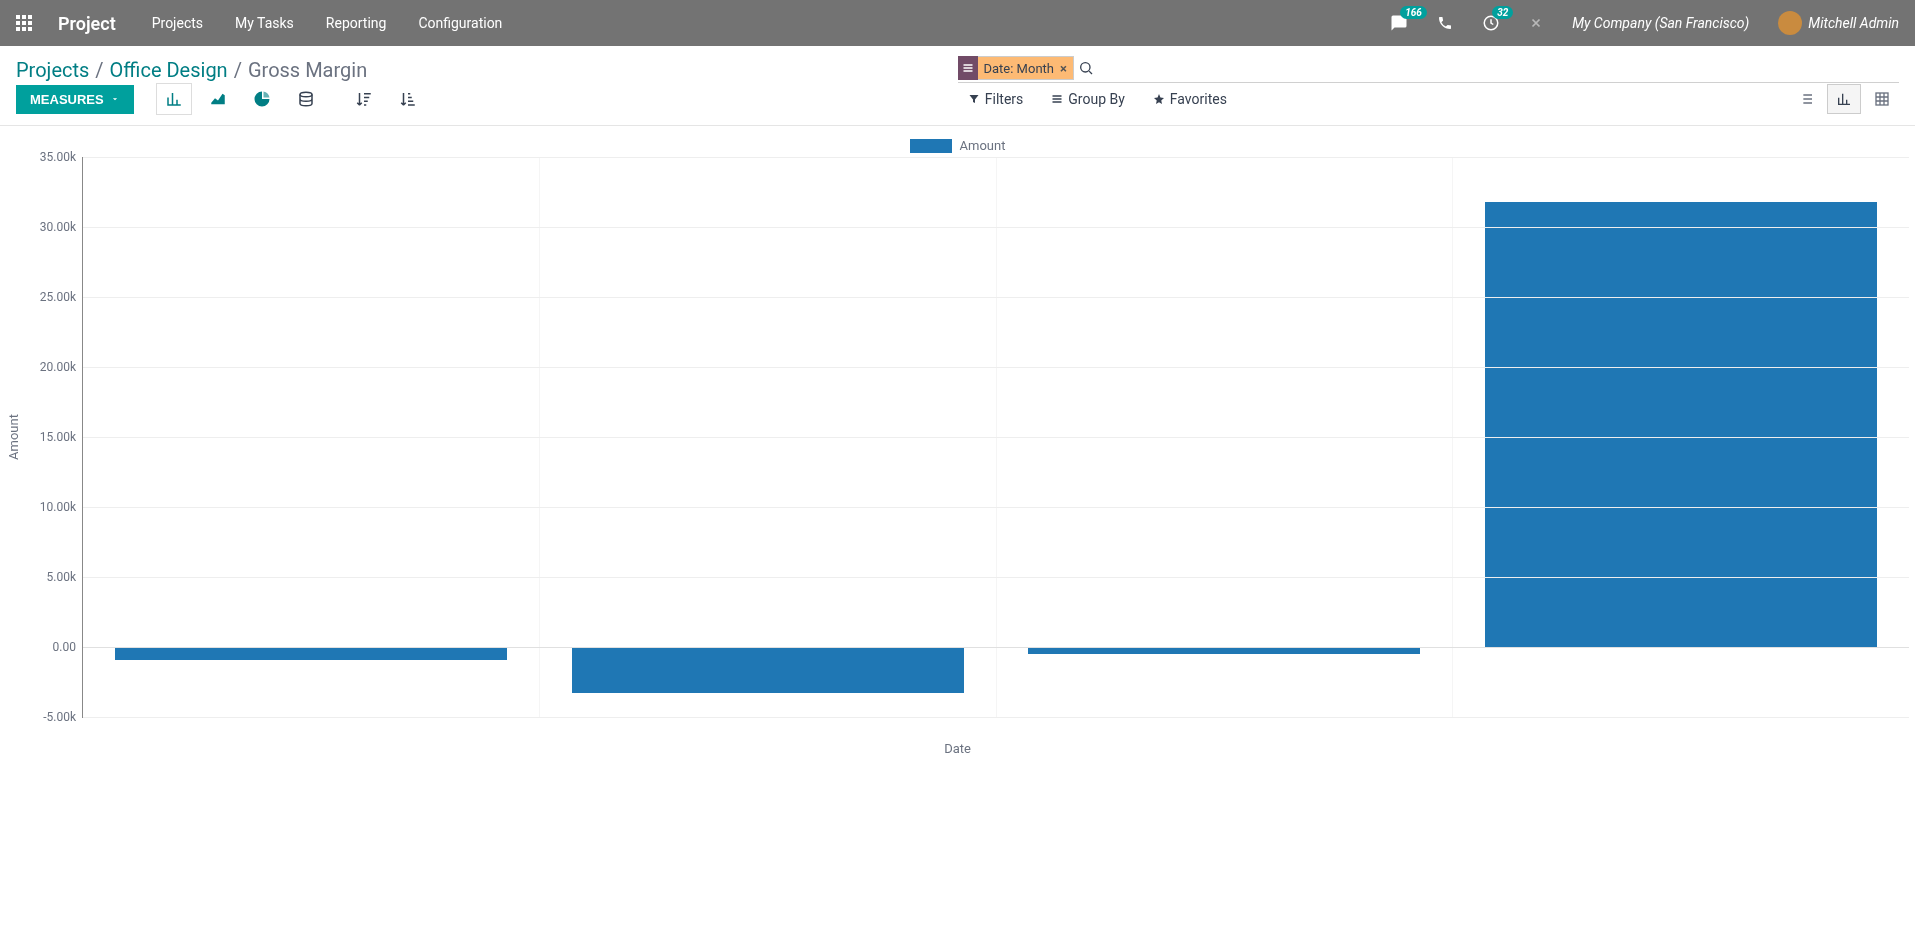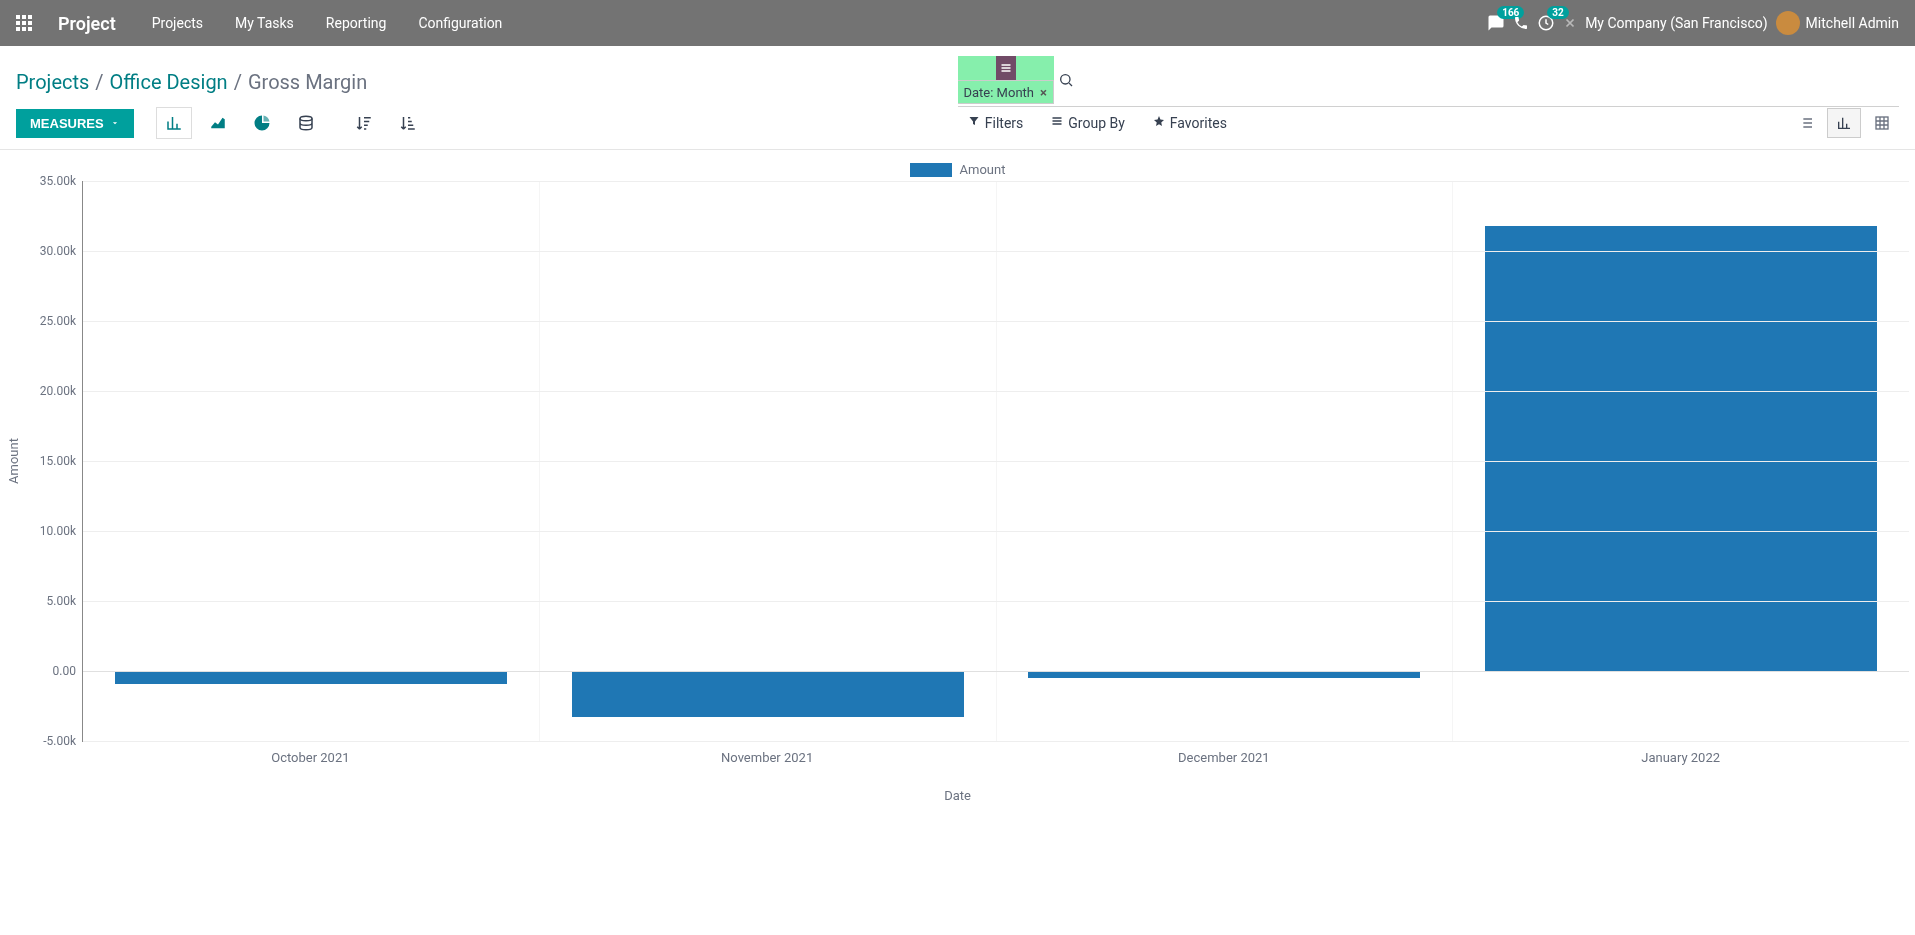--- a/index.html
+++ b/index.html
@@ -3,49 +3,49 @@
 <meta charset="utf-8">
 <style>
 * { box-sizing: border-box; margin: 0; padding: 0; }
 body { font-family: -apple-system, BlinkMacSystemFont, "Segoe UI", Roboto, Helvetica, Arial, sans-serif; font-size: 13px; color: #374151; background: #fff; }
 .topbar { background: #737373; color: #fff; height: 46px; display: flex; align-items: center; padding: 0 16px; }
 .topbar-left { display: flex; align-items: center; gap: 20px; }
 .apps-icon { display: grid; grid-template-columns: repeat(3, 4px); grid-template-rows: repeat(3, 4px); gap: 2px; cursor: pointer; }
 .apps-icon span { background: #fff; width: 4px; height: 4px; }
 .brand { font-size: 18px; font-weight: 600; margin-left: 6px; margin-right: 10px; }
 .nav-link { color: #fff; cursor: pointer; font-size: 14px; padding: 4px 6px; }
-.topbar-right { margin-left: auto; display: flex; align-items: center; gap: 8px; }
+.topbar-right { margin-left: auto; display: flex; align-items: center; gap: 29px; font-style: italic; }
 .icon-btn { position: relative; cursor: pointer; color: #fff; display: flex; align-items: center; }
 .badge { position: absolute; top: -8px; left: 10px; background: #00a09d; color: #fff; font-size: 10px; font-weight: 700; padding: 1px 5px; border-radius: 8px; }
 .company { font-size: 14px; cursor: pointer; }
 .avatar { width: 24px; height: 24px; border-radius: 50%; background: #c98b3f; display: inline-block; margin-right: 6px; vertical-align: middle; }
 .user { display: flex; align-items: center; cursor: pointer; font-size: 14px; }
 
 .toolbar { padding: 10px 16px 0 16px; }
 .toolbar-row1 { display: flex; align-items: center; }
 .breadcrumb { font-size: 20px; display: flex; gap: 6px; align-items: baseline; }
 .bc-link { color: #017e84; cursor: pointer; }
 .bc-sep { color: #6b7280; }
 .bc-current { color: #6b7280; }
 .searchbar { margin-left: auto; display: flex; align-items: center; width: 50%; border-bottom: 1px solid #d0d0d0; padding-bottom: 2px; }
-.facet { display: flex; align-items: center; background: #86efac; flex-direction: column; }
+.facet { display: flex; align-items: center; background: #fdba74; }
 .facet-icon { background: #714b67; color: #fff; width: 20px; height: 24px; display: flex; align-items: center; justify-content: center; font-size: 12px; }
 .facet-label { border: 1px solid #ccc; border-left: none; padding: 2px 6px; height: 24px; display: flex; align-items: center; gap: 6px; font-size: 13px; }
 .facet-x { cursor: pointer; font-weight: bold; color: #555; }
 .search-input { flex: 1; border: none; outline: none; padding: 4px 8px; font-size: 14px; color: #6b7280; }
 .search-icon { cursor: pointer; color: #374151; padding: 4px; }
 
 .toolbar-row2 { display: flex; align-items: center; gap: 8px; padding-bottom: 10px;}
 .btn-measures { background: #00a09d; color: #fff; border: none; padding: 7px 14px; font-size: 13px; font-weight: 700; cursor: pointer; display: flex; align-items: center; gap: 6px; }
 .tb-sep { width: 6px; }
 .icon-tool { border: 1px solid #ddd; background: #fff; width: 36px; height: 32px; display: flex; align-items: center; justify-content: center; cursor: pointer; color: #374151; }
 .icon-tool.active { color: #017e84; }
 .icon-tool.borderless { border: 1px solid transparent; }
 .filters-center { margin-left: auto; display: flex; gap: 28px; padding-right: 20px;}
-.filter-btn { cursor: pointer; display: flex; align-items: flex-start; gap: 5px; color: #374151; font-size: 14px; }
+.filter-btn { cursor: pointer; display: flex; align-items: center; gap: 5px; color: #374151; font-size: 14px; }
 .views-right { margin-left: auto; display: flex; gap: 4px; }
 .view-icon { border: 1px solid transparent; width: 34px; height: 30px; display: flex; align-items: center; justify-content: center; cursor: pointer; color: #6b7280; }
 .view-icon.active { border: 1px solid #ccc; background: #f5f5f5; color: #374151; }
 
 .divider { border-top: 1px solid #e5e5e5; }
 
 .chart-wrap { padding: 12px 6px 0 6px; }
 .legend { display: flex; justify-content: center; align-items: center; gap: 8px; font-size: 13px; color: #6b7280; margin-bottom: 4px;}
 .legend-swatch { width: 42px; height: 14px; background: #1f77b4; }
 .chart-body { display: flex; height: 560px; }
@@ -273,20 +273,14 @@
         <div class="gridline" style="top: 75%;"></div>
         <div class="gridline" style="top: 62.5%;"></div>
         <div class="gridline" style="top: 50%;"></div>
         <div class="gridline" style="top: 37.5%;"></div>
         <div class="gridline" style="top: 25%;"></div>
         <div class="gridline" style="top: 12.5%;"></div>
         <div class="gridline" style="top: 0%;"></div>
       </div>
   </div>
   <div class="xaxis-line"></div>
-  <div class="xaxis" id="xaxis">
-      <div class="xtick">October 2021</div>
-      <div class="xtick">November 2021</div>
-      <div class="xtick">December 2021</div>
-      <div class="xtick">January 2022</div>
-    </div>
   <div class="xlabel">Date</div>
 </div>
 
 </body></html>

